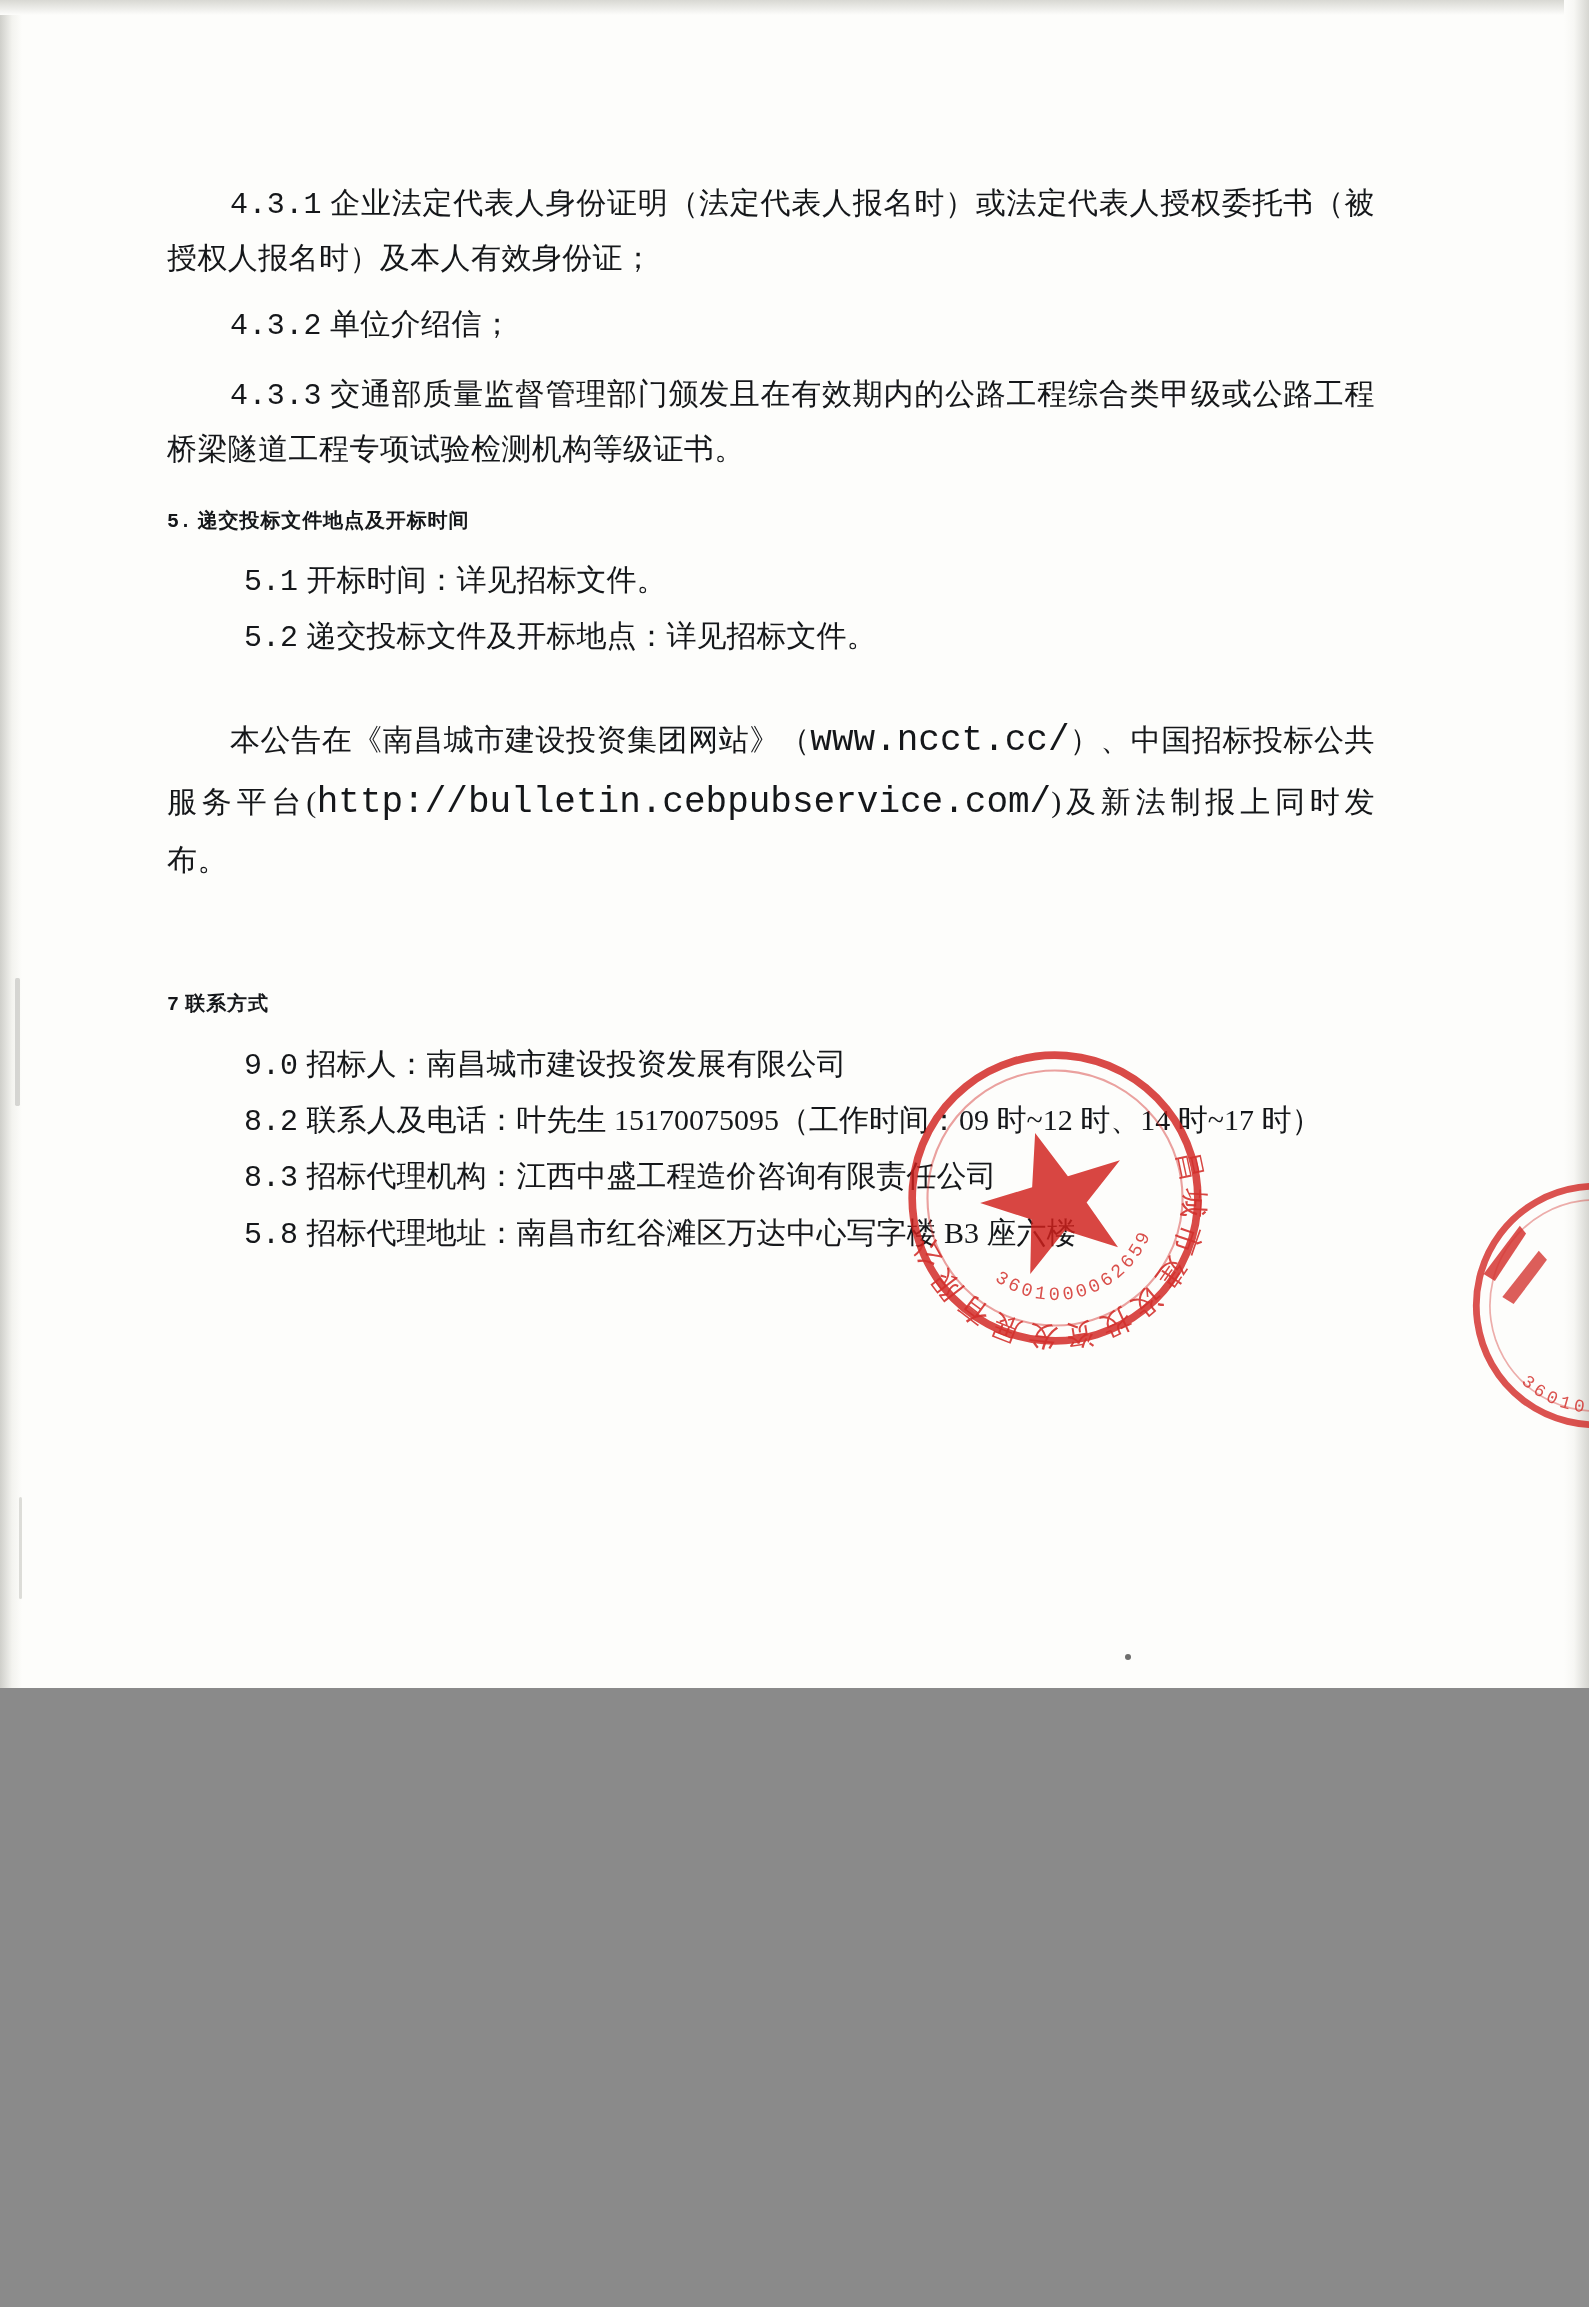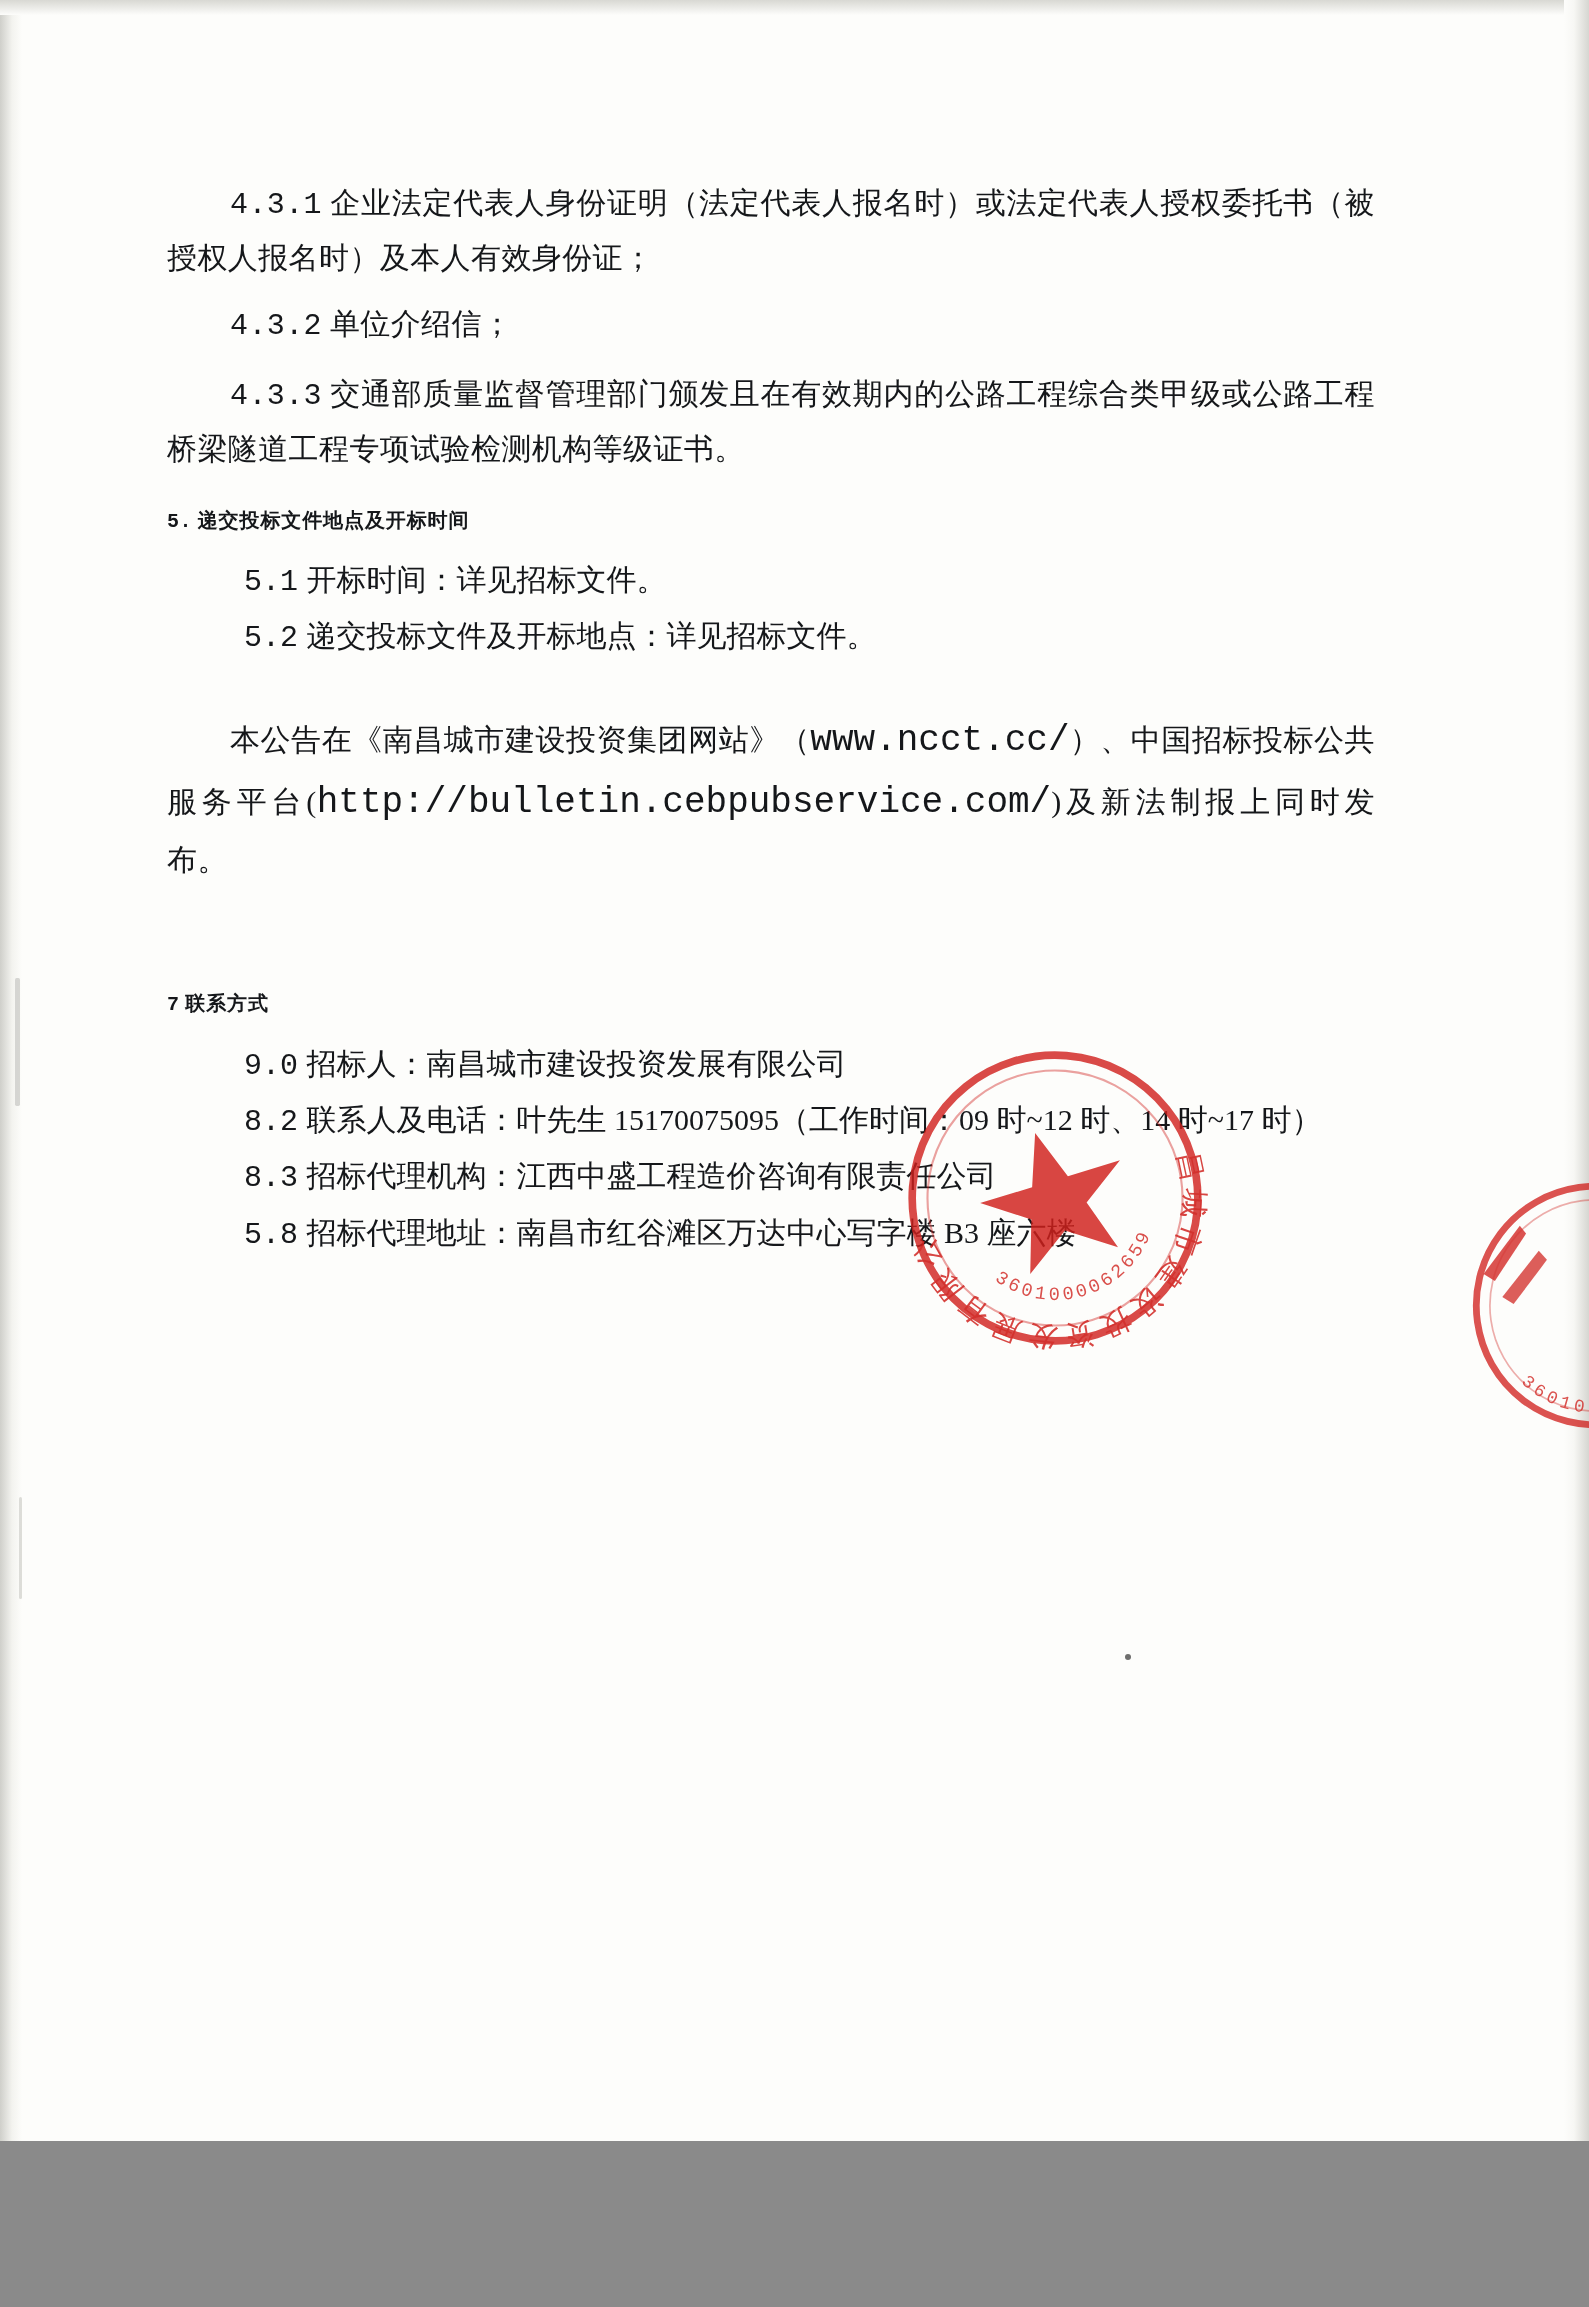--- a/index.html
+++ b/index.html
@@ -3,21 +3,21 @@
 <meta charset="utf-8">
 <style>
   html, body {
     margin: 0;
     padding: 0;
     background: #8a8a8a;
   }
   .page {
     position: relative;
     width: 1589px;
-    height: 2141px;
+    height: 1688px;
     background: #fdfdfb;
     overflow: hidden;
     font-family: "Liberation Serif", "DejaVu Serif", serif;
     color: #15171a;
     box-sizing: border-box;
   }
   
   .scan-edge-left {
     position: absolute;
     left: 0; top: 0; bottom: 0;

